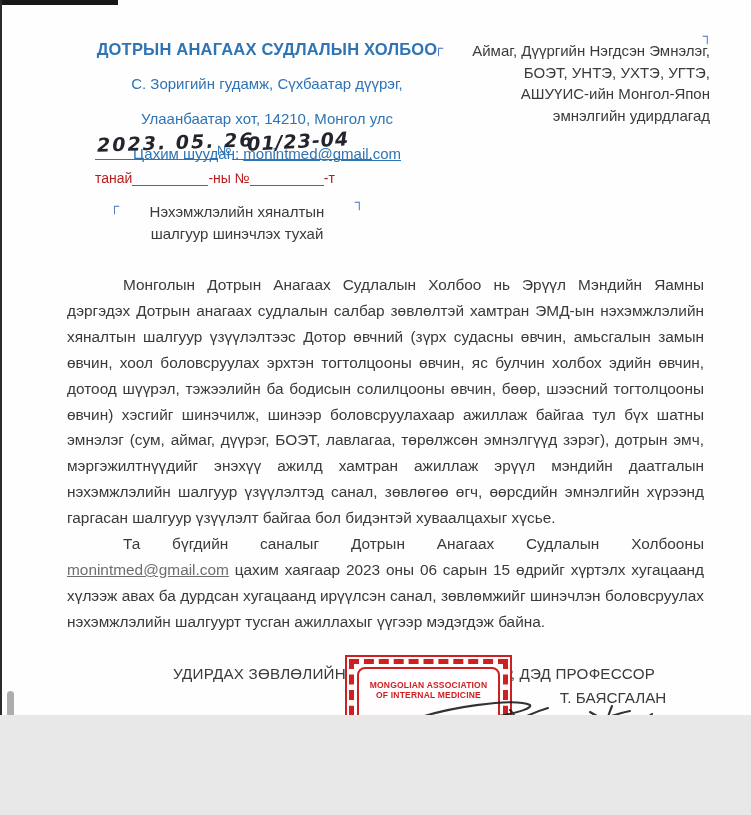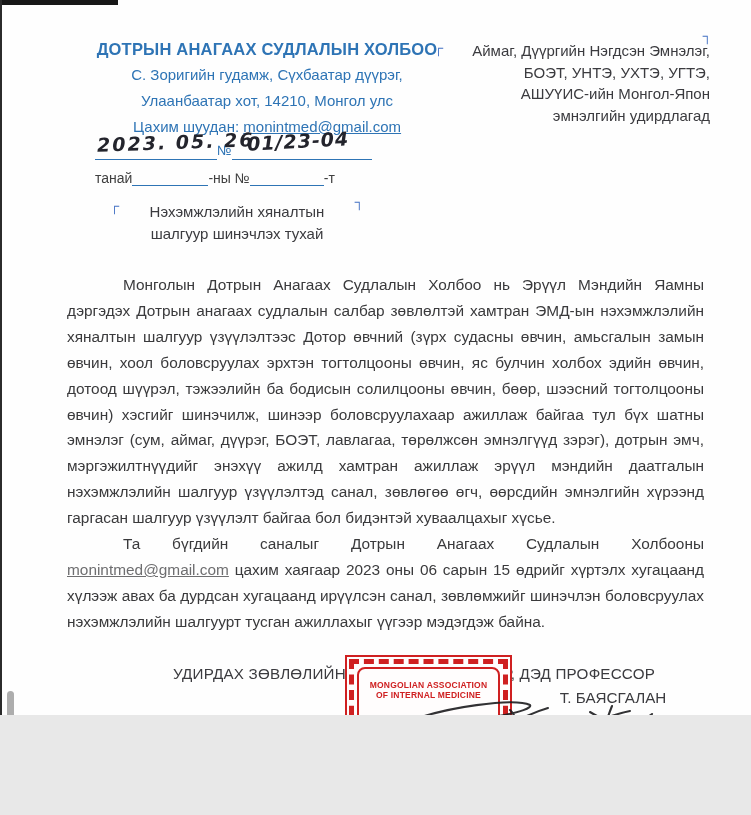--- a/index.html
+++ b/index.html
@@ -8,34 +8,34 @@
     font-family:"Liberation Sans", sans-serif; overflow:hidden;
   }
   
   .scan-top  { position:absolute; left:0; top:0; width:118px; height:5px; background:#171717; }
   .scan-left { position:absolute; left:0; top:0; width:2px; height:815px; background:#2b2b2b; }
   .scan-blot { position:absolute; left:7px; bottom:0; width:7px; height:24px; background:#6a6a6a; opacity:.55; border-radius:4px 4px 0 0; }
 
   
   .org-header { position:absolute; left:92px; top:40px; width:350px; text-align:center; color:#2e74b5; }
   .org-name { font-size:16.5px; font-weight:bold; letter-spacing:.2px; }
-  .addr     { font-size:15px; margin-top:5px; line-height:21px; }
+  .addr     { font-size:15px; margin-top:14px; line-height:21px; }
   .email-link { text-decoration:underline; color:#2e74b5; }
 
   
   .date-row { position:absolute; left:95px; top:134px; width:285px; height:34px; }
   .hw { font-family:"DejaVu Sans", sans-serif; font-style:italic; font-weight:bold; color:#23242c; }
   .hw-date   { position:absolute; left:2px;  top:-3px; font-size:19px; letter-spacing:2px; transform:rotate(-2deg); }
   .hw-number { position:absolute; left:152px; top:-4px; font-size:19px; letter-spacing:1px; transform:rotate(-3deg); }
   .dr-line1 { position:absolute; left:0;     top:25px; width:122px; border-bottom:1.6px solid #2e74b5; }
   .dr-line2 { position:absolute; left:137px; top:25px; width:140px; border-bottom:1.6px solid #2e74b5; }
   .dr-no { position:absolute; left:122px; top:9px; color:#2e74b5; font-size:13.5px; }
 
   
-  .ref-row { position:absolute; left:95px; top:170px; color:#404040; font-size:14px; }
+  .ref-row { position:absolute; left:95px; top:170px; color:#b91c1c; font-size:14px; }
   .ref-row .fill { display:inline-block; border-bottom:1.3px solid #2e74b5; height:14px; vertical-align:bottom; }
   .fill-a { width:76px; } .fill-b { width:74px; }
 
   
   .recipient { position:absolute; left:444px; top:40px; width:266px; text-align:right;
                font-size:15px; line-height:21.5px; color:#3b3b3f; }
   .bracket { position:absolute; color:#4472c4; font-size:13px; line-height:10px; }
   .rec-open  { left:-10px; top:3px; }
   .rec-close { right:-2px; top:-9px; }
 

